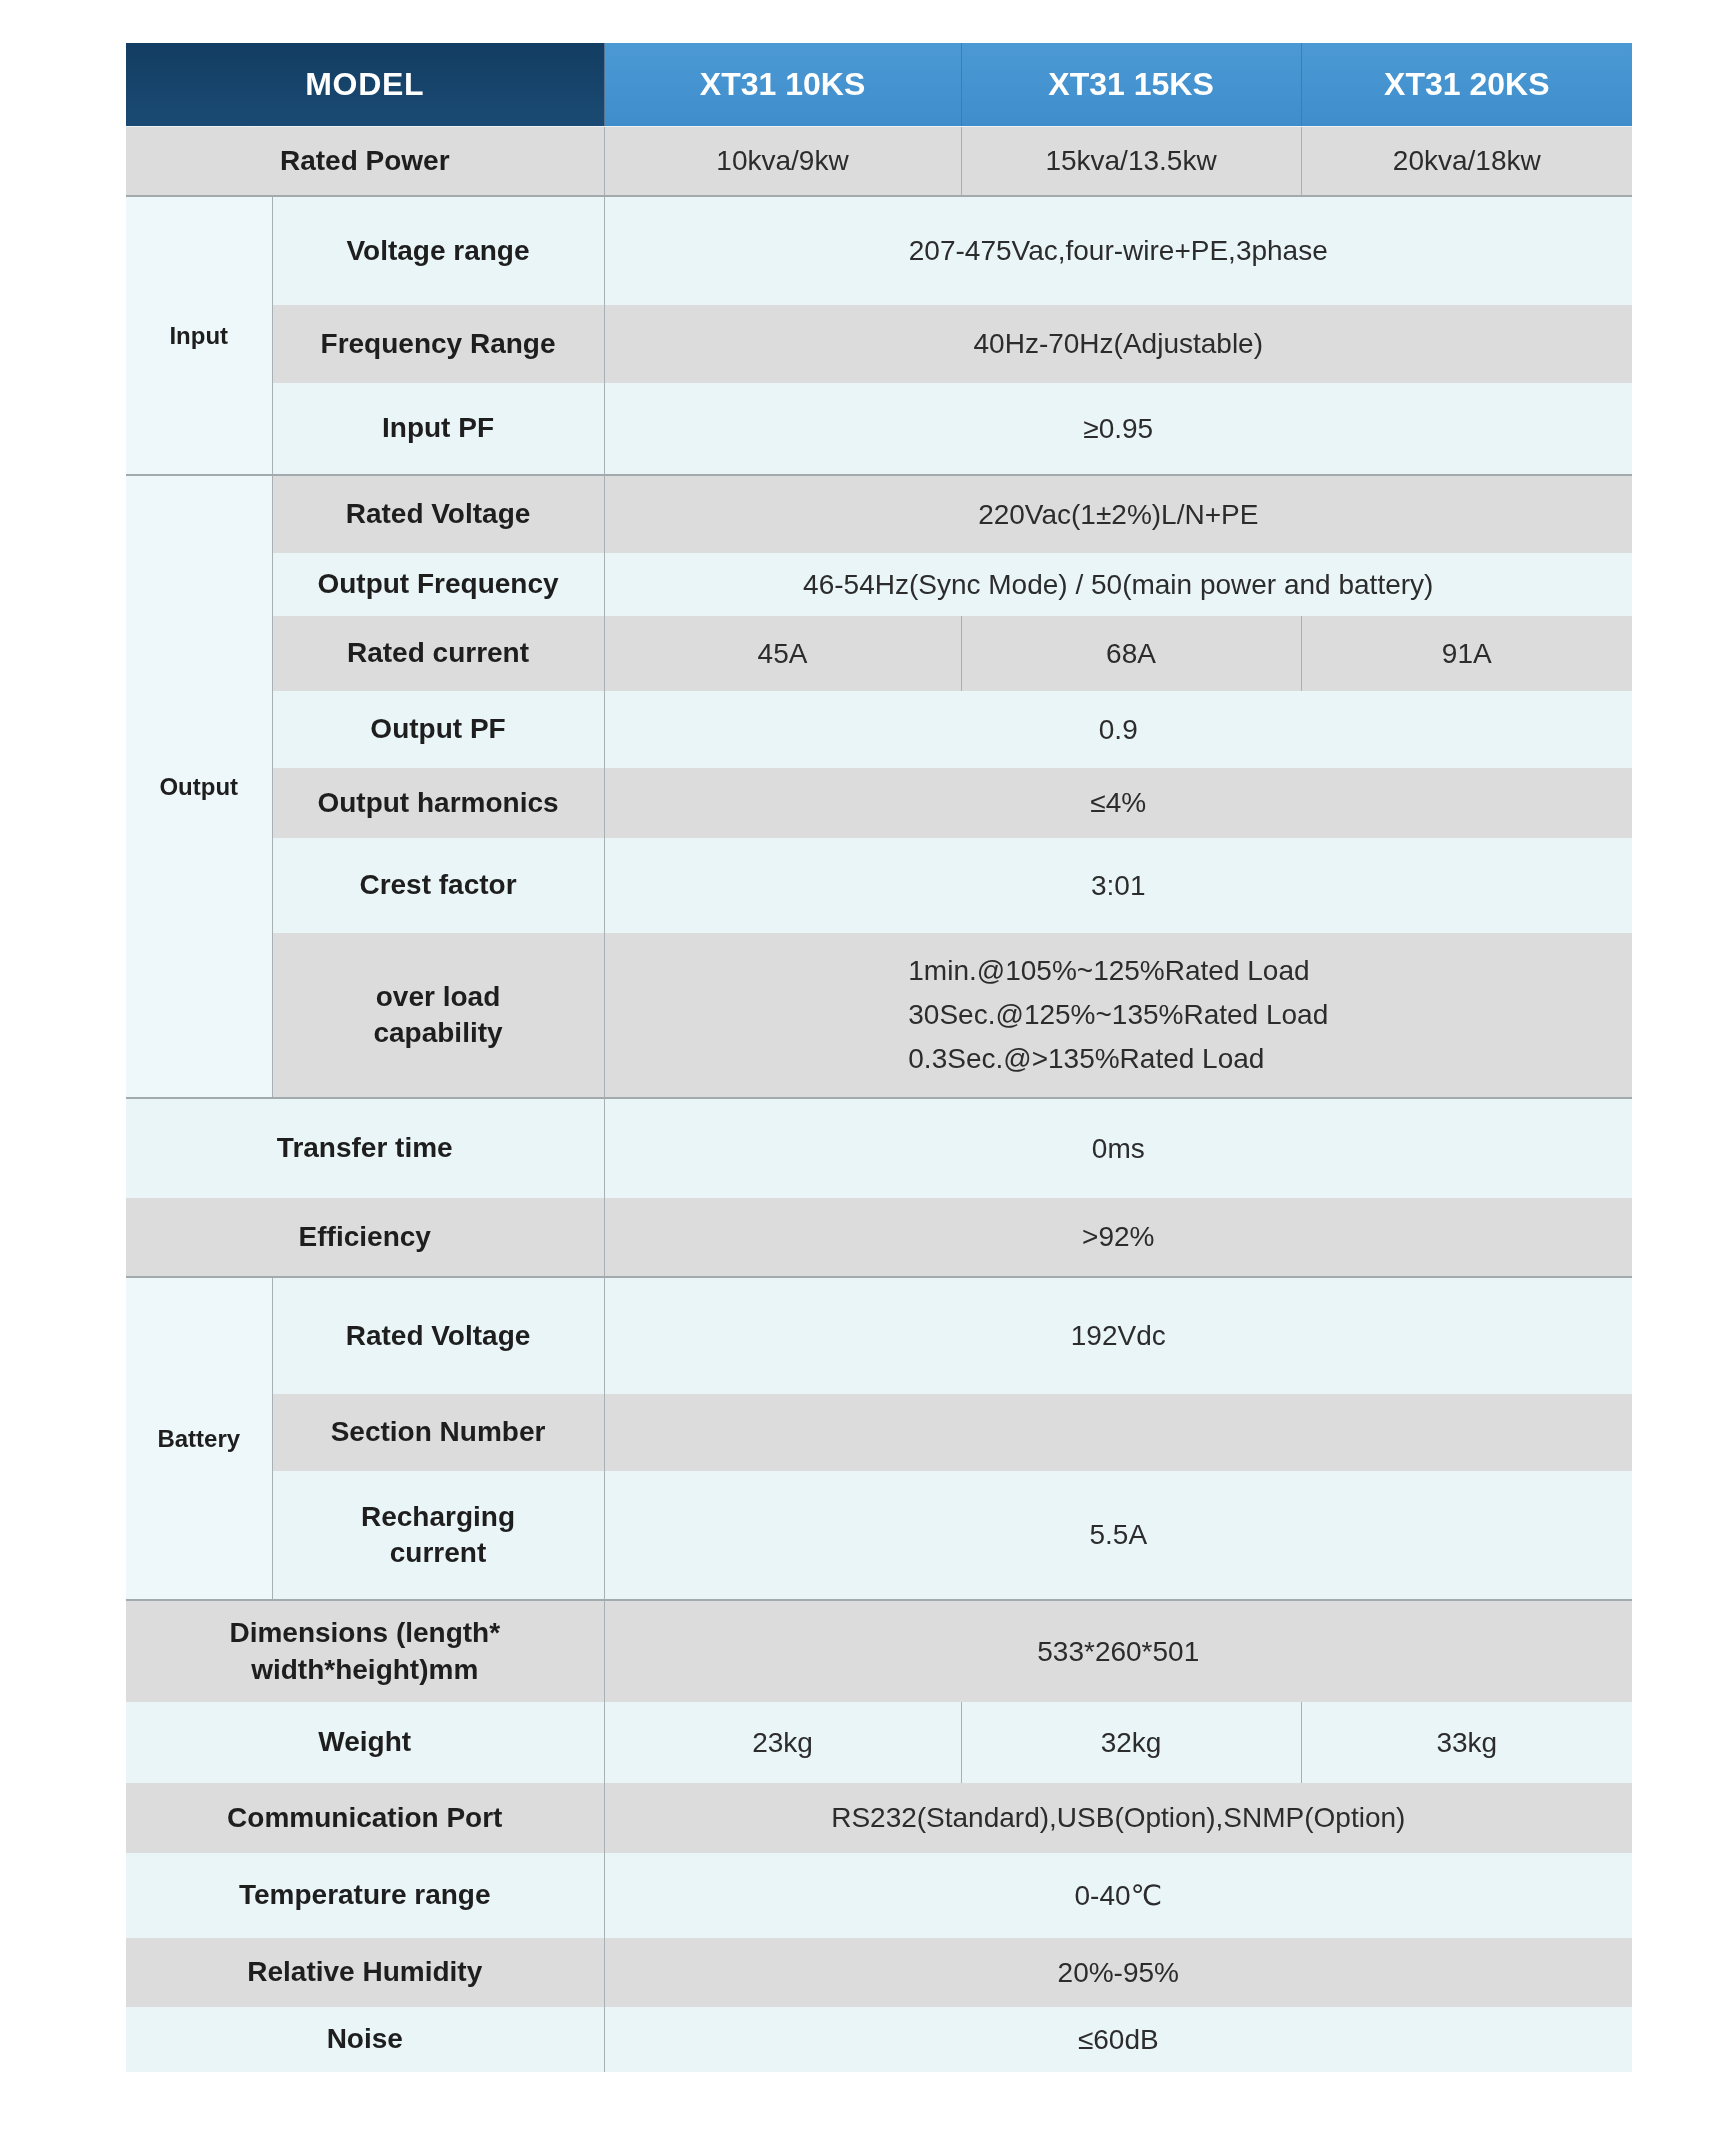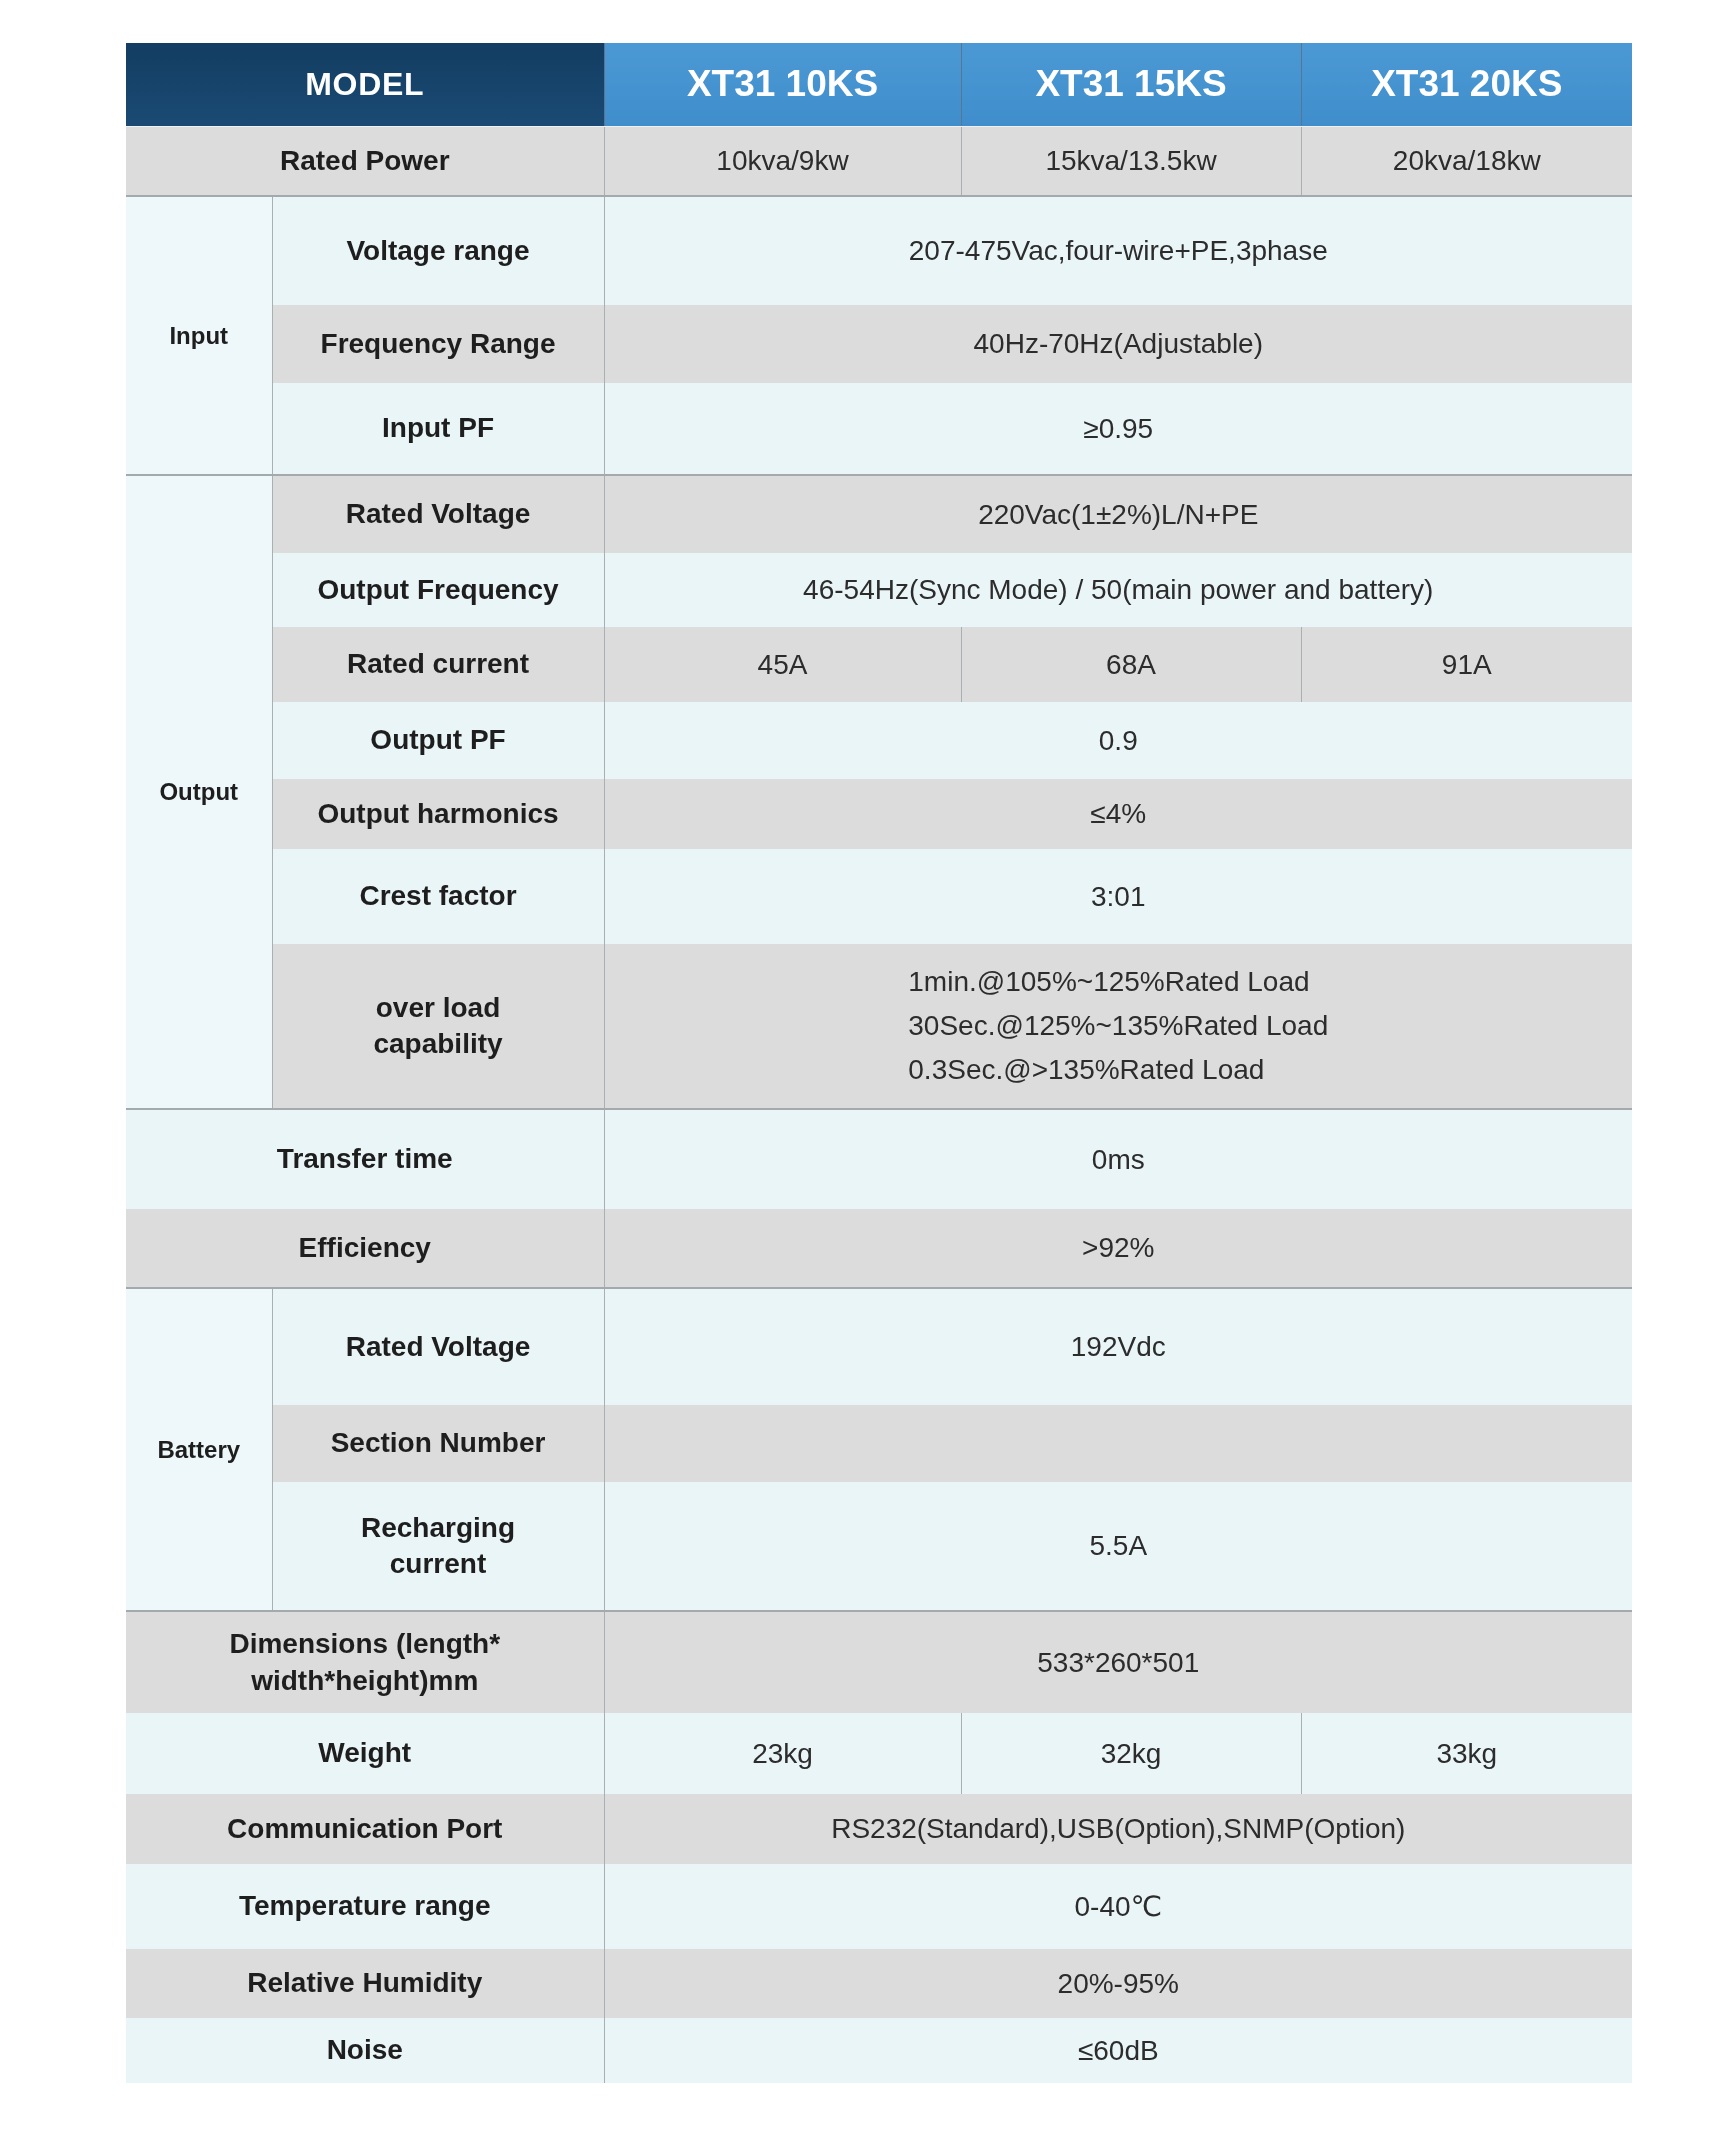--- a/index.html
+++ b/index.html
@@ -36,21 +36,21 @@
   th.th-model {
     background: linear-gradient(180deg, #133d62 0%, #1a4a73 100%);
     color: #ffffff;
     font-size: 32px;
     font-weight: bold;
     letter-spacing: 0.7px;
   }
   th.th-col {
     background: linear-gradient(180deg, #4b98d4 0%, #3f8ecb 100%);
     color: #ffffff;
-    font-size: 37px;
+    font-size: 32px;
     font-weight: bold;
     border-left: 1.4px solid #587692;
   }
   tr.hdr > th { border-bottom: 1.4px solid #eef2f4; }
 
   
   td.label, td.sub {
     font-weight: bold;
     color: #1e1e1e;
     line-height: 1.3;
@@ -116,21 +116,21 @@
   <tr class="sep" style="height:92px">
     <td class="sub light bl"><span>Input PF</span></td>
     <td class="light bl" colspan="3"><span>≥0.95</span></td>
   </tr>
 
   <tr style="height:78px">
     <td class="group gsep" rowspan="7"><span>Output</span></td>
     <td class="sub gray bl"><span>Rated Voltage</span></td>
     <td class="gray bl" colspan="3"><span>220Vac(1±2%)L/N+PE</span></td>
   </tr>
-  <tr style="height:74px">
+  <tr style="height:63px">
     <td class="sub light bl"><span>Output Frequency</span></td>
     <td class="light bl" colspan="3"><span>46-54Hz(Sync Mode) / 50(main power and battery)</span></td>
   </tr>
   <tr style="height:75px">
     <td class="sub gray bl"><span>Rated current</span></td>
     <td class="gray bl"><span>45A</span></td>
     <td class="gray bl"><span>68A</span></td>
     <td class="gray bl"><span>91A</span></td>
   </tr>
   <tr style="height:77px">

